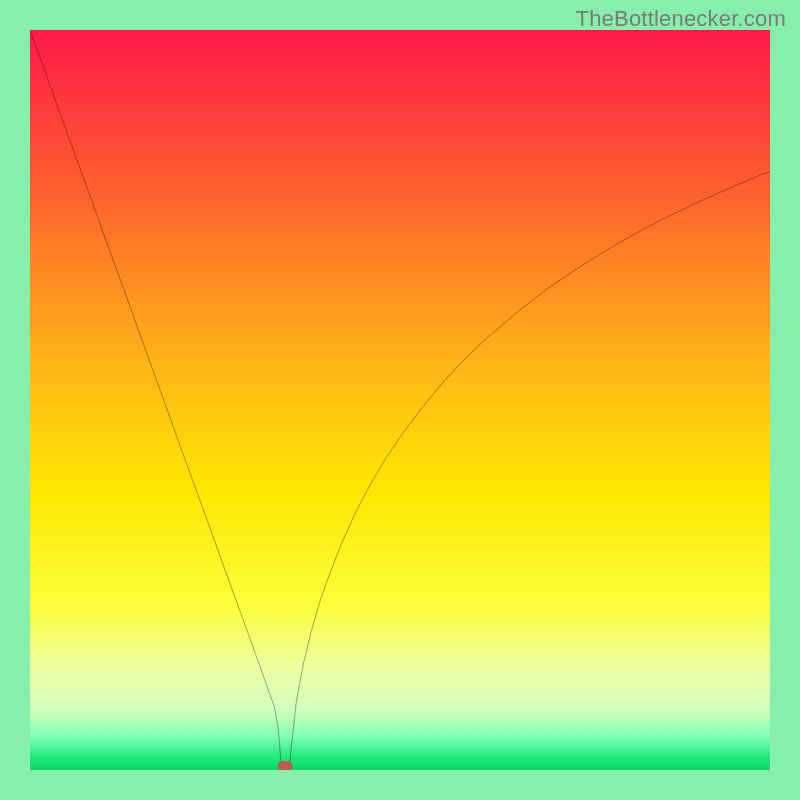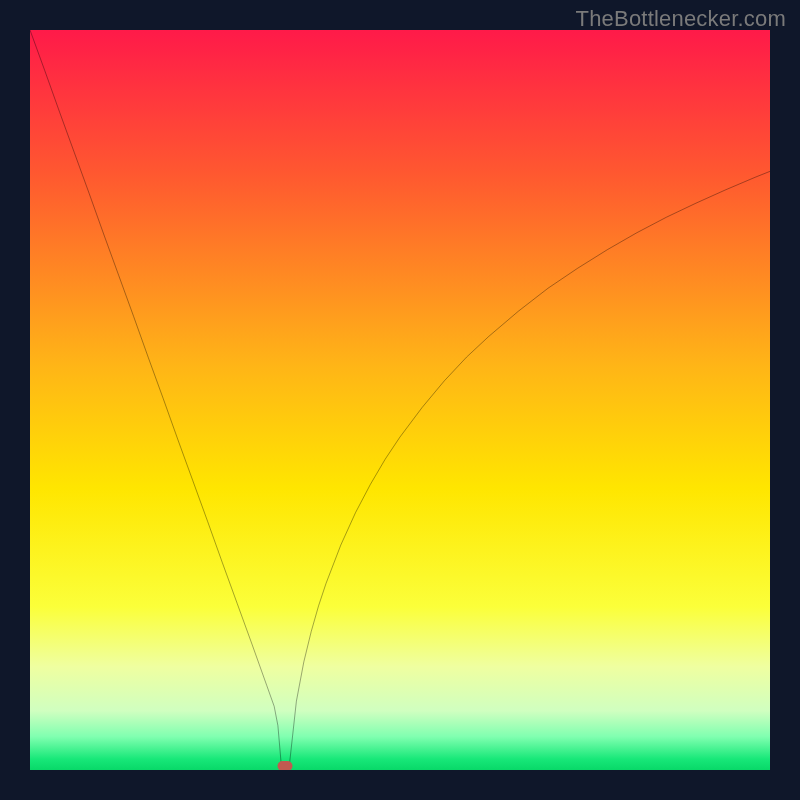--- a/index.html
+++ b/index.html
@@ -8,21 +8,21 @@
     width: 800px;
     height: 800px;
     overflow: hidden;
     background: #000;
     font-family: Arial, Helvetica, sans-serif;
   }
   .frame {
     position: relative;
     width: 800px;
     height: 800px;
-    background: #0f172a;
+    background: #86efac;
   }
   .plot {
     position: absolute;
     left: 30px;
     top: 30px;
     width: 740px;
     height: 740px;
     overflow: hidden;
   }
   .gradient {

